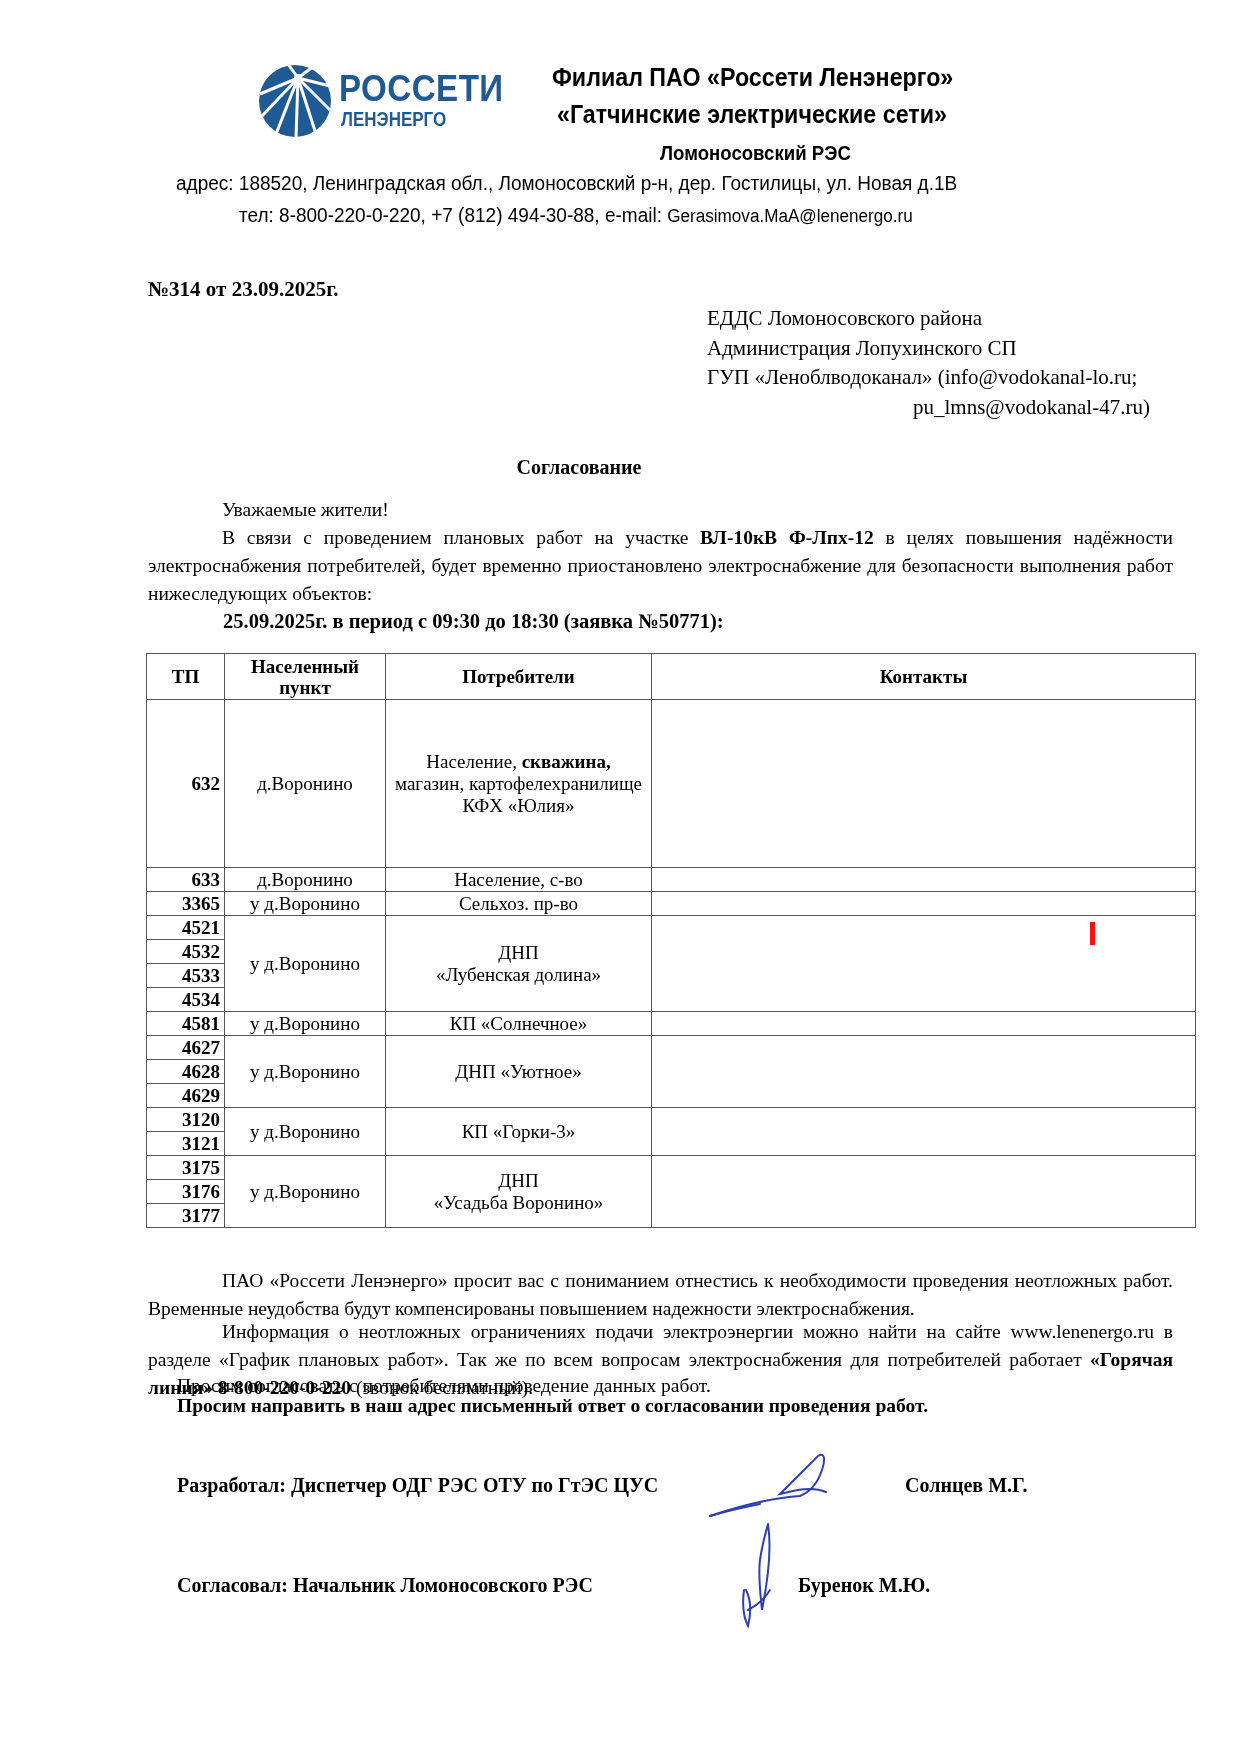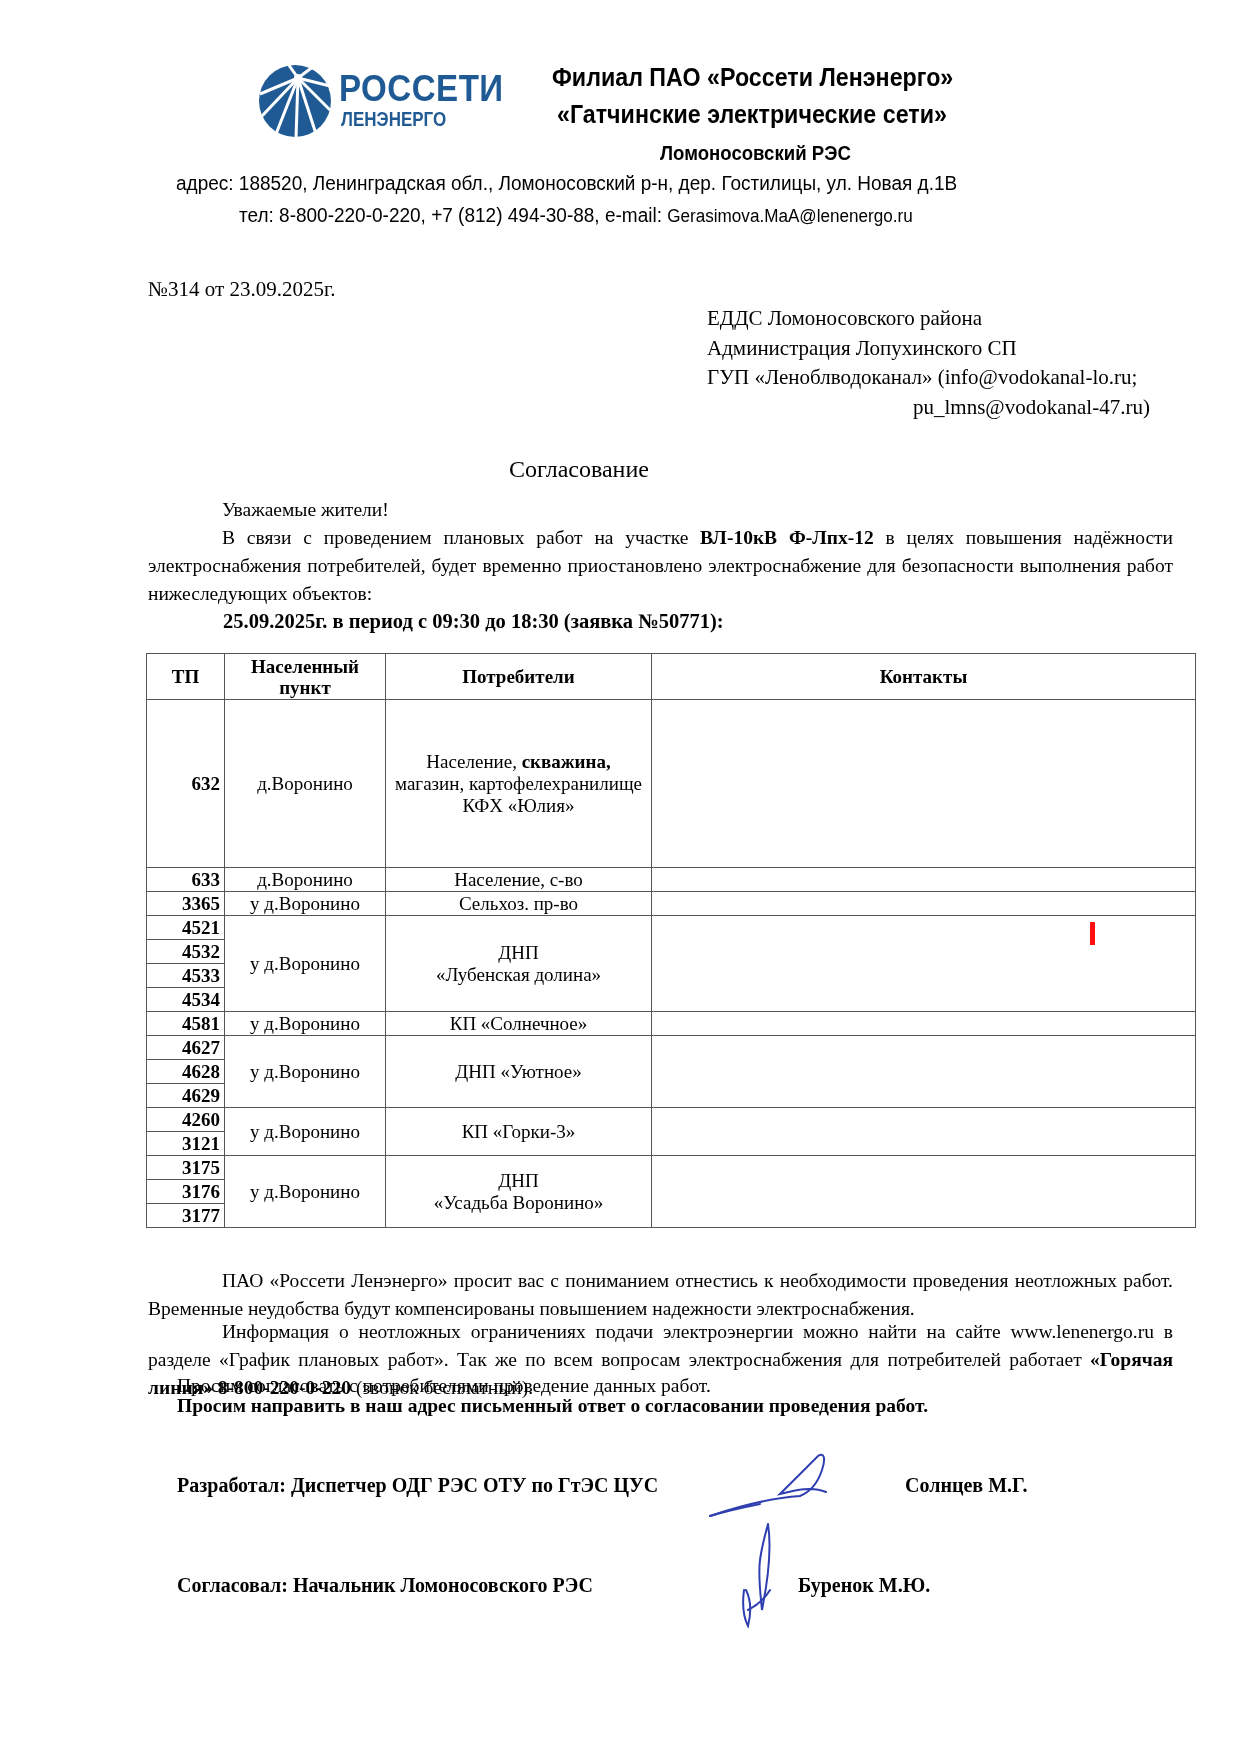--- a/index.html
+++ b/index.html
@@ -12,26 +12,26 @@
   .logo-sub { position: absolute; left: 83px; top: 46px; font-family: "Liberation Sans", sans-serif; font-weight: bold; font-size: 20px; color: #1f5a94; transform: scaleX(0.85); transform-origin: left top; }
   .hdr-line { position: absolute; font-family: "Liberation Sans", "DejaVu Sans", sans-serif; white-space: nowrap; }
   .h1 { top: 63px; left: 552px; font-size: 25px; font-weight: bold; transform: scaleX(0.93); transform-origin: left top; }
   .h2 { top: 100px; left: 557px; font-size: 25px; font-weight: bold; transform: scaleX(0.93); transform-origin: left top; }
   .h3 { top: 142px; left: 660px; font-size: 20px; font-weight: bold; transform: scaleX(0.93); transform-origin: left top; }
   .h4 { top: 172px; left: 176px; font-size: 20px; transform: scaleX(0.95); transform-origin: left top; }
   .h5 { top: 204px; left: 239px; font-size: 20px; transform: scaleX(0.95); transform-origin: left top; }
   .h5 .mail { font-size: 18px; }
 
   
-  .docnum { position: absolute; left: 148px; top: 277px; font-size: 21px; font-weight: normal; }
+  .docnum { position: absolute; left: 148px; top: 277px; font-size: 21px; font-weight: bold; }
   .recipients { position: absolute; left: 707px; top: 276px; font-size: 21px; line-height: 29.5px; white-space: nowrap; margin-top: 28px; }
   .recipients .indent { padding-left: 206px; }
 
   
-  .title { position: absolute; left: 0; width: 1158px; top: 456px; text-align: center; font-size: 24px; font-weight: normal; }
+  .title { position: absolute; left: 0; width: 1158px; top: 456px; text-align: center; font-size: 20px; font-weight: bold; }
   .para { position: absolute; left: 148px; width: 1025px; font-size: 19.5px; line-height: 28px; text-align: justify; margin-top: 12px; }
   .para .ind { display: inline-block; width: 74px; }
   .greet { top: 484px; }
   .intro { top: 512px; }
   .period { position: absolute; left: 223px; top: 610px; font-size: 20.5px; font-weight: bold; text-align: right; }
 
   
   table.grid { position: absolute; left: 146px; top: 653px; width: 1050px; border-collapse: collapse; font-size: 19px; }
   table.grid td, table.grid th { border: 1.5px solid #555; text-align: center; vertical-align: middle; padding: 0 4px; line-height: 22px; }
   table.grid th { font-weight: bold; height: 45px; line-height: 21px; }
@@ -161,21 +161,21 @@
       <td rowspan="3"></td>
     </tr>
     <tr class="r-s">
         <td class="tp">4628</td>
       </tr>
     <tr class="r-s">
         <td class="tp">4629</td>
       </tr>
 
     <tr class="r-s">
-      <td class="tp">4260</td>
+      <td class="tp">3120</td>
       <td rowspan="2">у д.Воронино</td>
       <td rowspan="2">КП «Горки-3»</td>
       <td rowspan="2"></td>
     </tr>
     <tr class="r-s">
         <td class="tp">3121</td>
       </tr>
 
     <tr class="r-s">
       <td class="tp">3175</td>

